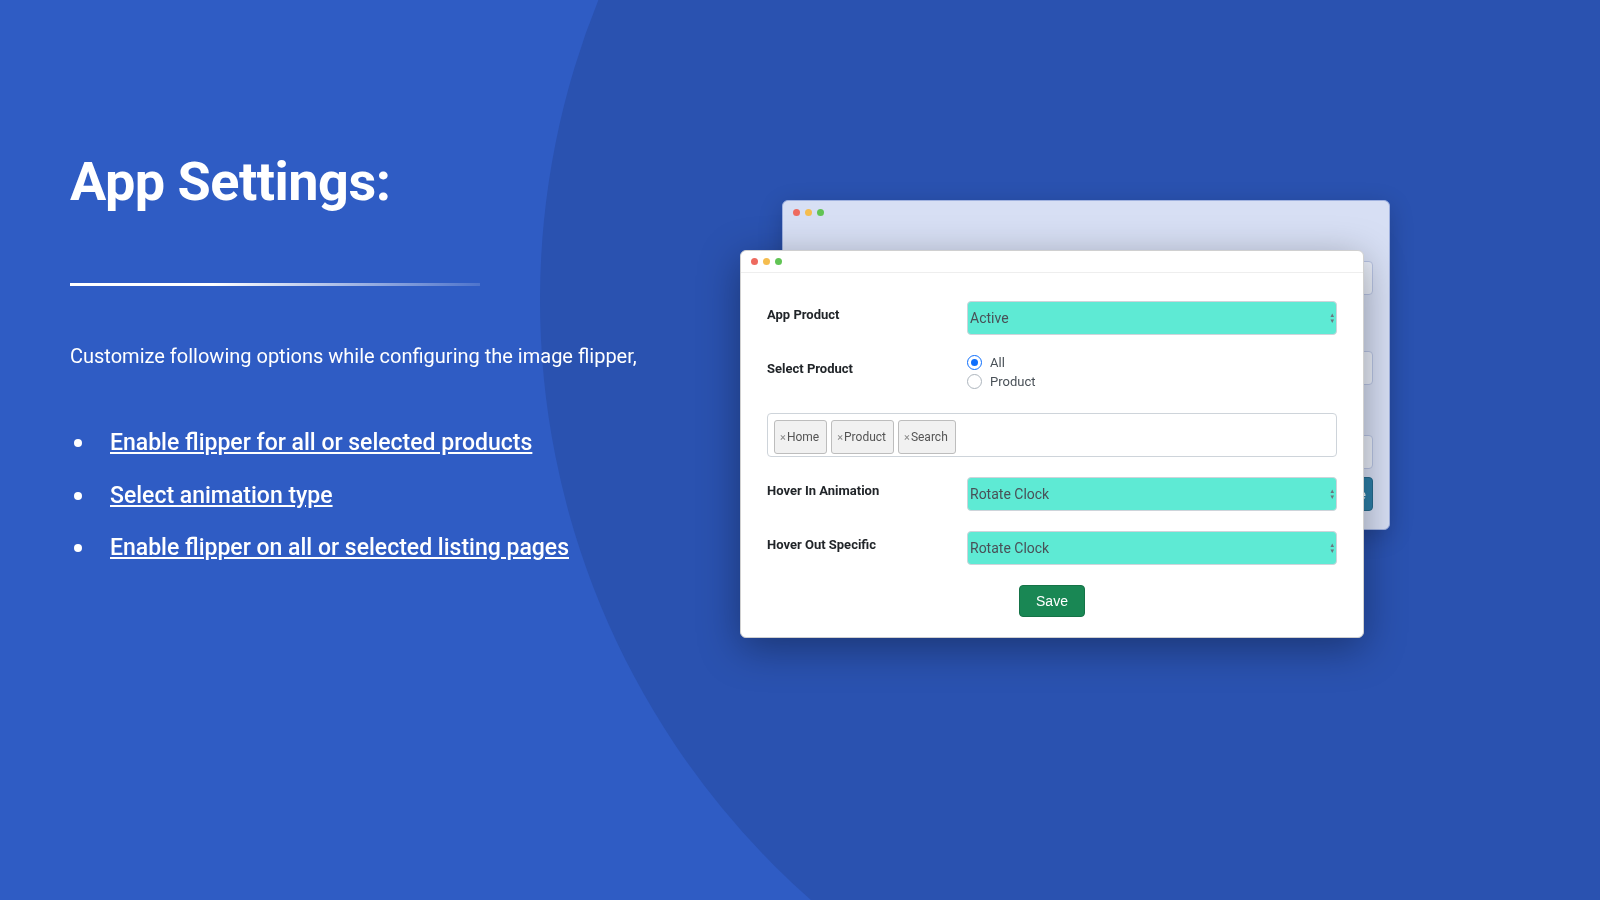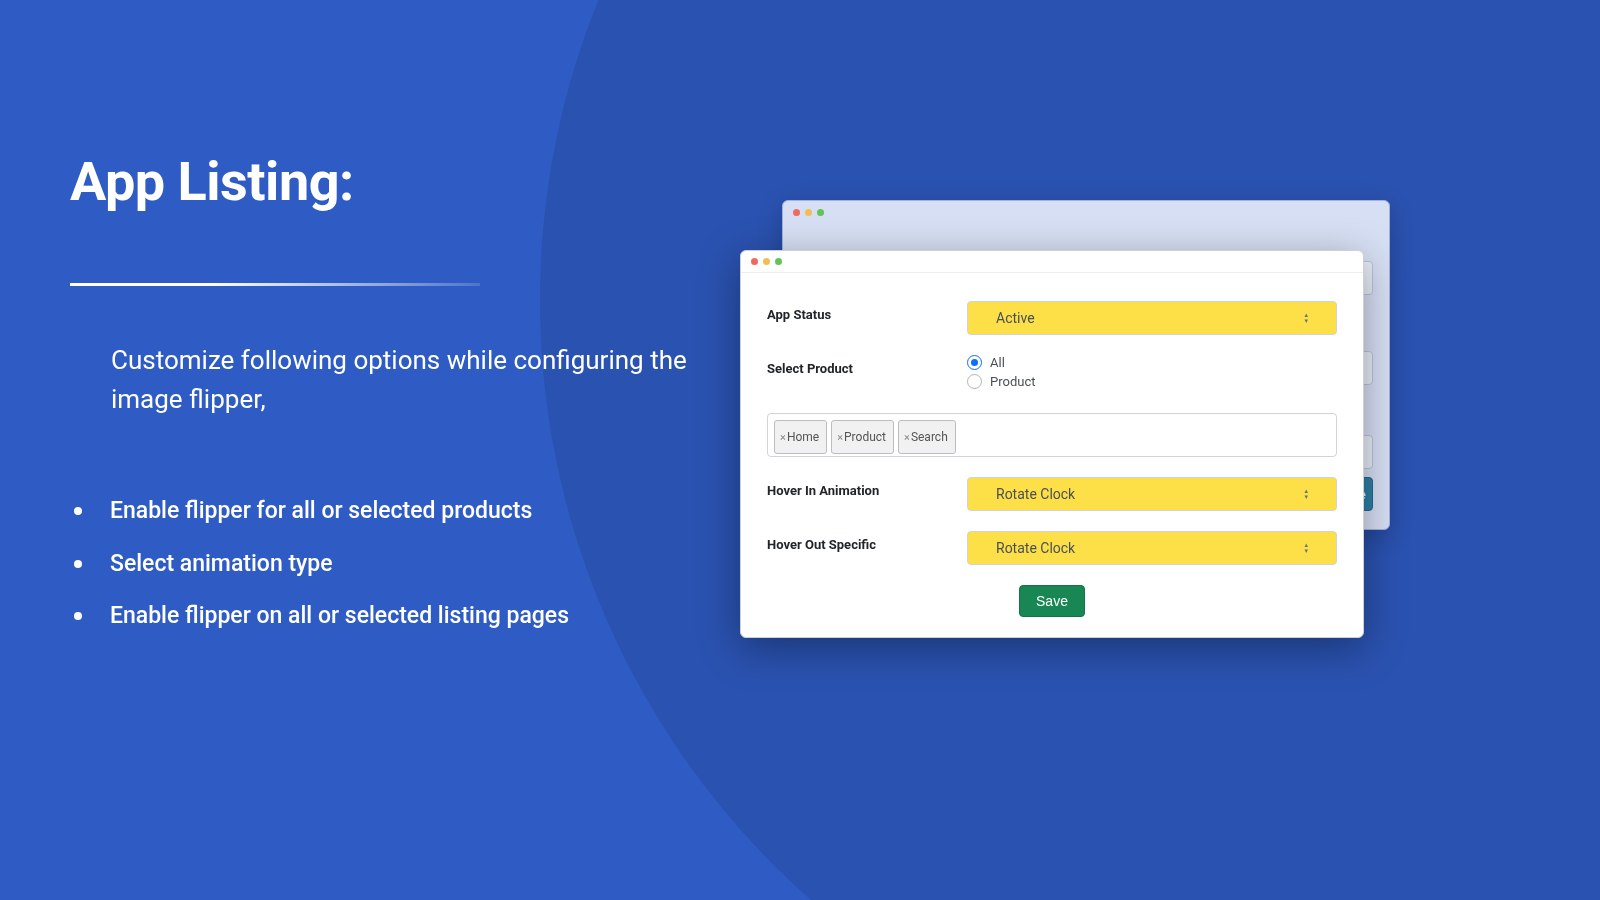--- a/index.html
+++ b/index.html
@@ -26,26 +26,25 @@
   }
   .left h1 { font-size: 54px; font-weight: 700; letter-spacing: -0.5px; }
   .left .hr {
     margin-top: 70px;
     width: 410px;
     height: 3px;
     background: linear-gradient(to right, #fff 0%, #fff 35%, rgba(255,255,255,0.15) 100%);
   }
   .left .subtitle {
     margin-top: 55px;
-    font-size: 26px;
+    font-size: 20px;
     line-height: 1.5;
     font-weight: 400;
-    margin-left: 41px;
-  }
-  .left ul { margin-top: 75px; list-style: none; }
+  }
+  .left ul { margin-top: 55px; list-style: none; text-decoration: underline; }
   .left ul li {
     font-size: 23px;
     line-height: 1.5;
     margin-bottom: 18px;
     padding-left: 40px;
     position: relative;
     font-weight: 500;
   }
   .left ul li::before {
     content: "";
@@ -100,23 +99,23 @@
   }
   .win-front .chrome { height: 22px; display:flex; align-items:center; padding-left:10px; gap:5px; border-bottom:1px solid #eee; }
   .win-front .form { padding: 28px 26px 20px 26px; color:#212529; font-size:13px; }
   .row { display:flex; margin-bottom:20px; }
   .row .lbl { width: 200px; font-weight:700; font-size:13px; padding-top:6px; }
   .row .ctl { flex:1; }
 
   .select-box {
     border:1px solid #ced4da; border-radius:4px;
     height:34px; display:flex; align-items:center;
-    padding:0 28px; justify-content:space-between;
+    padding:0 2px; justify-content:space-between;
     color:#495057; font-size:14px;
-    background:#fde047;
+    background:#5eead4;
     cursor:pointer;
   }
   .select-box .caret {
     display:flex; flex-direction:column; font-size:7px; line-height:6px; color:#6c757d;
   }
 
   .radio-group label { display:flex; align-items:flex-start; gap:8px; font-size:13px; color:#495057; margin-bottom:4px; cursor:pointer;}
   .radio {
     width:15px; height:15px; border-radius:50%;
     border:1.5px solid #adb5bd; display:inline-flex; align-items:center; justify-content:center;
@@ -145,21 +144,21 @@
     border-radius:4px; padding:7px 16px; font-size:14px;
     cursor:pointer;
   }
 </style>
 </head>
 <body>
 
 <div class="bg-circle"></div>
 
 <div class="left">
-  <h1>App Listing:</h1>
+  <h1>App Settings:</h1>
   <div class="hr"></div>
   <p class="subtitle">Customize following options while configuring the image flipper,</p>
   <ul>
     <li>Enable flipper for all or selected products</li>
     <li>Select animation type</li>
     <li>Enable flipper on all or selected listing pages</li>
   </ul>
 </div>
 
 <div class="win-back">
@@ -186,21 +185,21 @@
 
 <div class="win-front">
   <div class="chrome">
     <span class="dot dotr"></span>
     <span class="dot doty"></span>
     <span class="dot dotg"></span>
   </div>
   <div class="form">
 
     <div class="row">
-      <div class="lbl">App Status</div>
+      <div class="lbl">App Product</div>
       <div class="ctl">
         <div class="select-box">
           <span>Active</span>
           <span class="caret">▴<br>▾</span>
         </div>
       </div>
     </div>
 
     <div class="row">
       <div class="lbl">Select Product</div>

